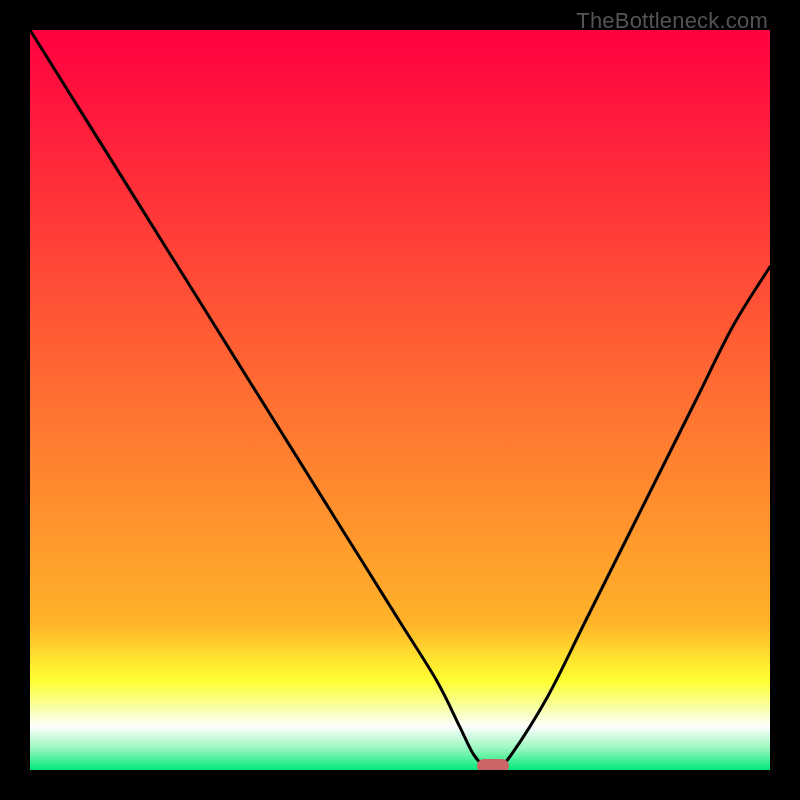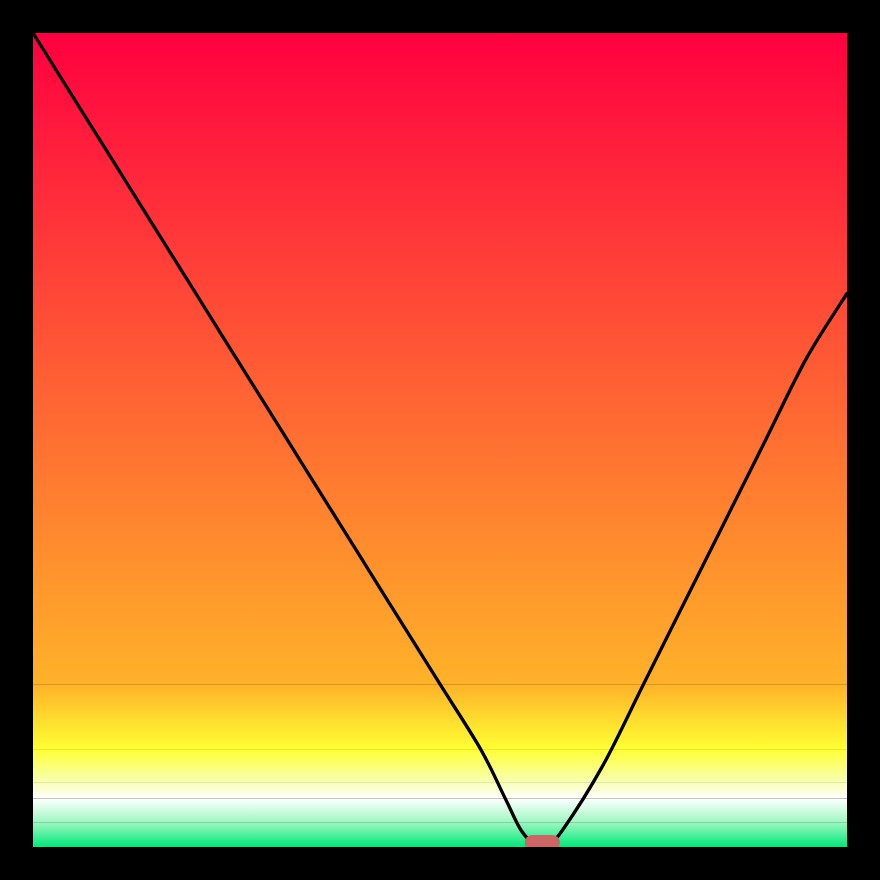--- a/index.html
+++ b/index.html
@@ -77,14 +77,15 @@
     <div class="gradient-bands" style="top:718px;height:22px;background:linear-gradient(to bottom,#9cf7c0,#00e87a);"></div>
 
     <svg class="curve" viewBox="0 0 740 740" preserveAspectRatio="none">
       <path d="M 0,0 C 6.166666666666667,9.866666666666655 24.666666666666664,39.4666666666666 37,59.19999999999993 C 49.333333333333336,78.93333333333327 61.666666666666664,98.66666666666663 74,118.39999999999998 C 86.33333333333333,138.13333333333333 98.66666666666667,157.8666666666667 111,177.60000000000002 C 123.33333333333333,197.33333333333334 135.66666666666666,217.06666666666663 148,236.79999999999995 C 160.33333333333334,256.5333333333333 172.66666666666666,276.26666666666665 185,296 C 197.33333333333334,315.73333333333335 209.66666666666666,335.46666666666664 222,355.2 C 234.33333333333334,374.93333333333334 246.66666666666666,394.66666666666663 259,414.4 C 271.3333333333333,434.1333333333333 283.6666666666667,453.8666666666667 296,473.6 C 308.3333333333333,493.33333333333337 320.6666666666667,513.0666666666666 333,532.8 C 345.3333333333333,552.5333333333333 357.66666666666663,572.2666666666667 370,592 C 382.33333333333337,611.7333333333333 397.1333333333334,633.9333333333334 407.00000000000006,651.2 C 416.86666666666673,668.4666666666667 423.0333333333333,683.2666666666667 429.2,695.6 C 435.3666666666667,707.9333333333334 439.06666666666666,717.8000000000001 444,725.2 C 448.93333333333334,732.6 455.1,737.5333333333333 458.8,740 C 462.5,742.4666666666667 462.5,742.4666666666667 466.2,740 C 469.9,737.5333333333333 472.3666666666667,737.5333333333334 481,725.2 C 489.6333333333333,712.8666666666667 505.6666666666667,688.2 518,666 C 530.3333333333334,643.8 542.6666666666666,616.6666666666666 555,592 C 567.3333333333334,567.3333333333334 579.6666666666666,542.6666666666666 592,518 C 604.3333333333334,493.3333333333333 616.6666666666666,468.6666666666667 629,444 C 641.3333333333334,419.3333333333333 653.6666666666666,394.6666666666667 666,370 C 678.3333333333334,345.3333333333333 690.6666666666666,318.2 703,296 C 715.3333333333334,273.8 733.8333333333334,246.66666666666663 740,236.79999999999995" fill="none" stroke="#000" stroke-width="3" stroke-linecap="round"></path>
     </svg>
 
     <div class="marker" style="left: 446.5px; top: 729px;"></div>
 
   </div>
 
+  <div class="watermark">TheBottleneck.com</div>
 
 </div>
 
 </body></html>

